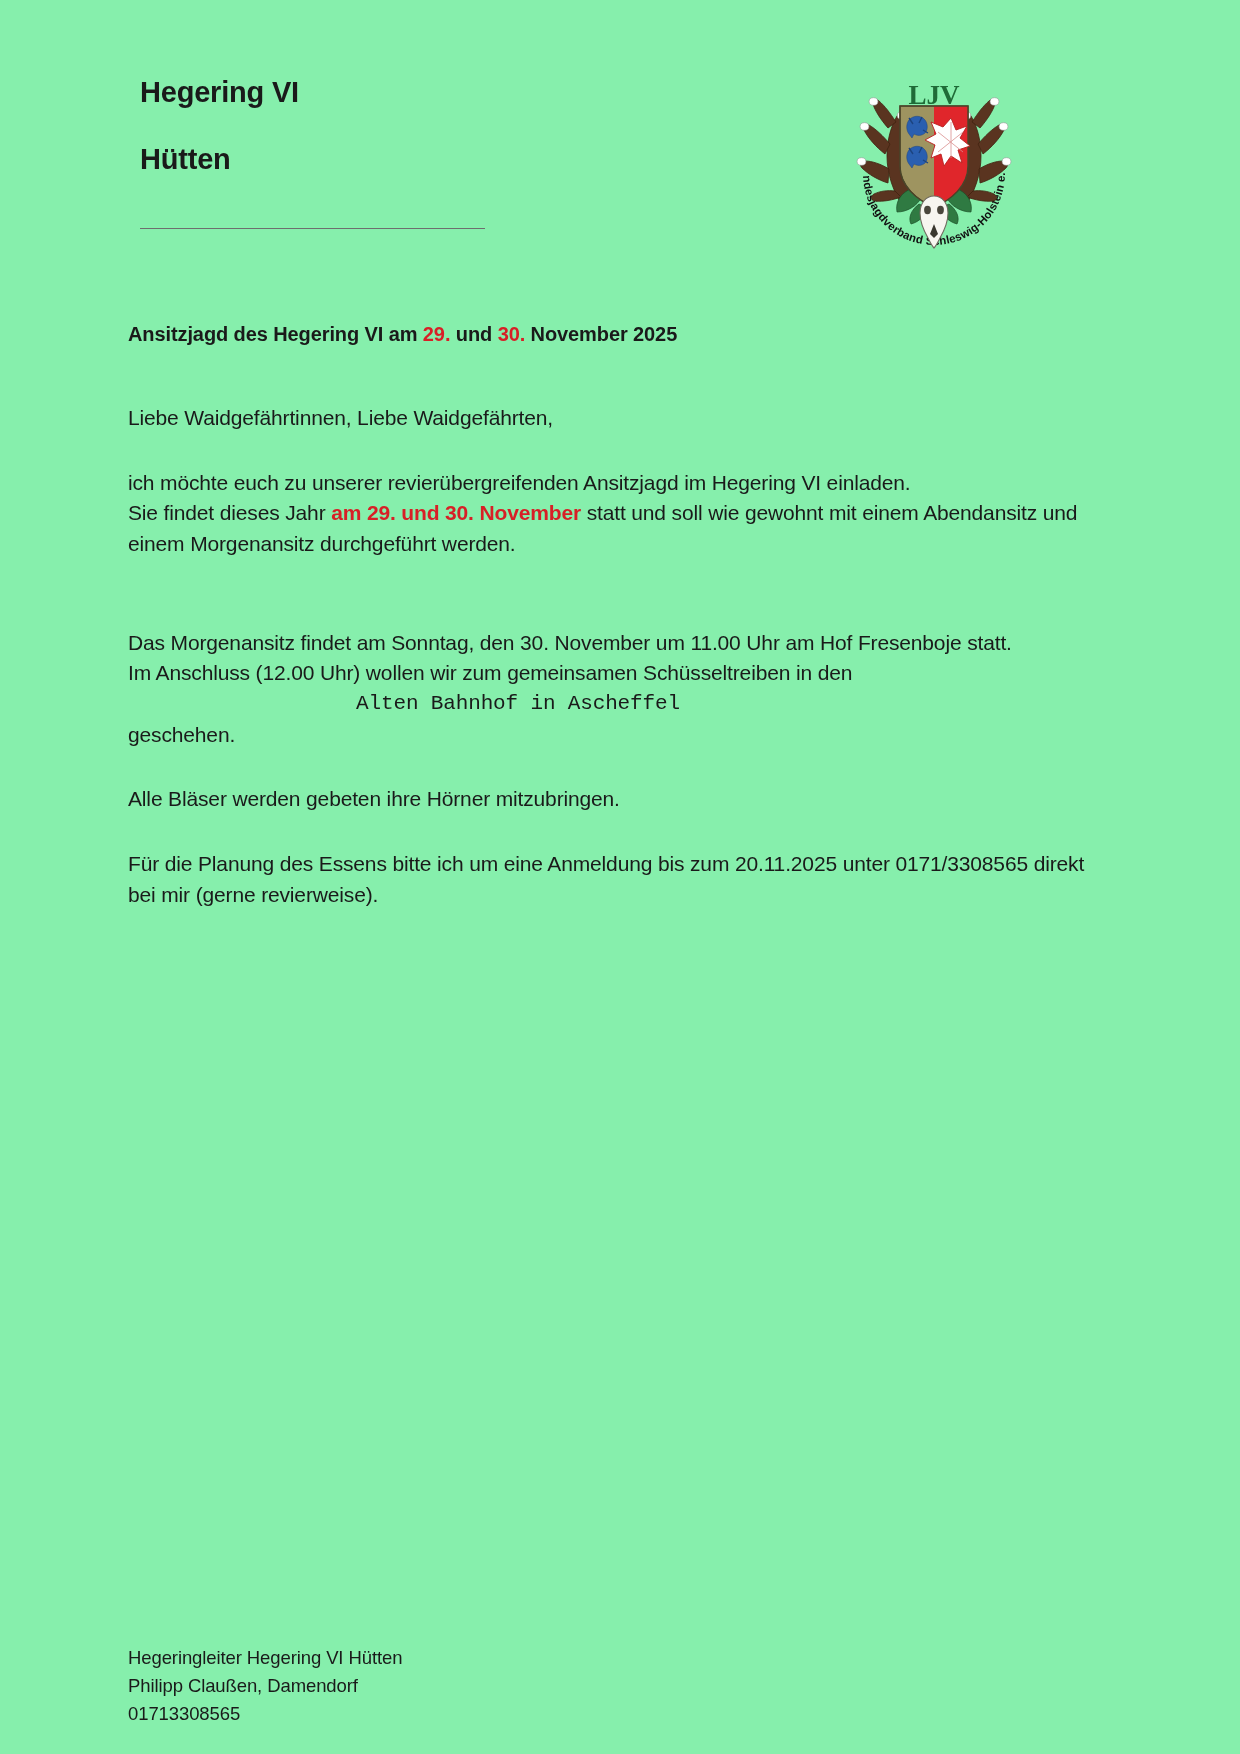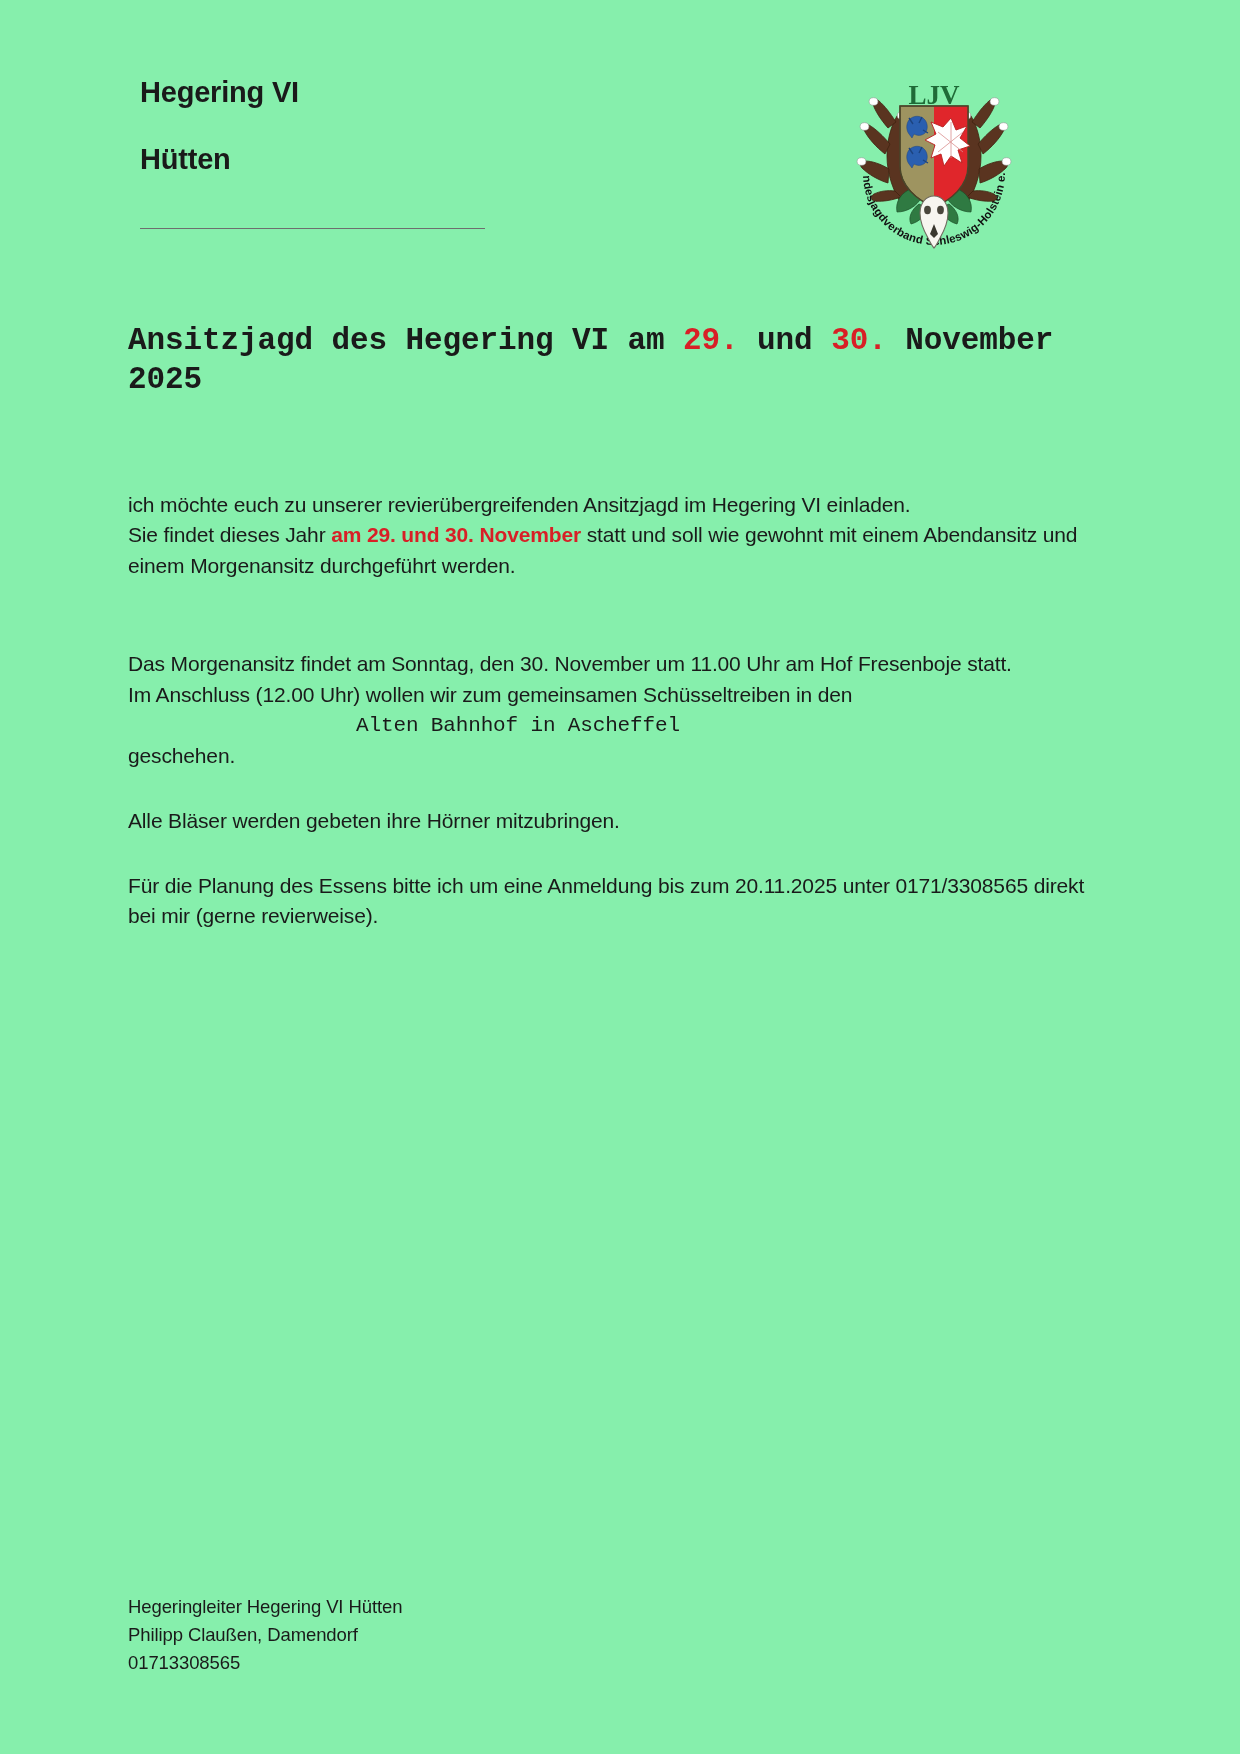--- a/index.html
+++ b/index.html
@@ -62,27 +62,26 @@
   .logo-wrap svg { display: block; }
 
   
   .body-area {
     position: absolute;
     left: 128px;
     top: 322px;
     width: 980px;
   }
   .doc-heading {
-    font-size: 31px;
+    font-size: 20px;
     font-weight: bold;
     color: #1a1a1a;
     letter-spacing: -0.1px;
     margin: 0 0 0 0;
     line-height: 1.25;
-    font-family: Liberation Mono, monospace;
   }
   .red { color: #d81f26; }
   .red-bold { color: #d81f26; font-weight: bold; }
 
   p.para {
     font-size: 21px;
     line-height: 1.46;
     color: #1a1a1a;
     margin: 0;
     letter-spacing: -0.15px;
@@ -119,21 +118,21 @@
     font-size: 21px;
     color: #1a1a1a;
     line-height: 1.42;
     letter-spacing: -0.15px;
   }
 
   
   .footer {
     position: absolute;
     left: 128px;
-    top: 1593px;
+    top: 1644px;
     width: 700px;
   }
   .footer div {
     font-size: 18.5px;
     line-height: 1.52;
     color: #1a1a1a;
     font-weight: 500;
     letter-spacing: -0.1px;
   }
 </style>
@@ -247,20 +246,21 @@
   </div>
 
   <div class="body-area">
 
     <h1 class="doc-heading">
       <span>Ansitzjagd des Hegering VI am </span><span class="red">29.</span><span> und </span><span class="red">30.</span><span> November 2025</span>
     </h1>
 
     <div class="gap-after-heading"></div>
 
+    <p class="para">Liebe Waidgefährtinnen, Liebe Waidgefährten,</p>
 
     <div class="spacer-md"></div>
 
     <p class="para">
       <span>ich möchte euch zu unserer revierübergreifenden Ansitzjagd im Hegering VI einladen.</span><br>
       <span>Sie findet dieses Jahr </span><span class="red-bold">am 29. und 30. November</span><span> statt und soll wie gewohnt mit einem Abendansitz und einem Morgenansitz durchgeführt werden.</span>
     </p>
 
     <div class="spacer-md"></div>
 

